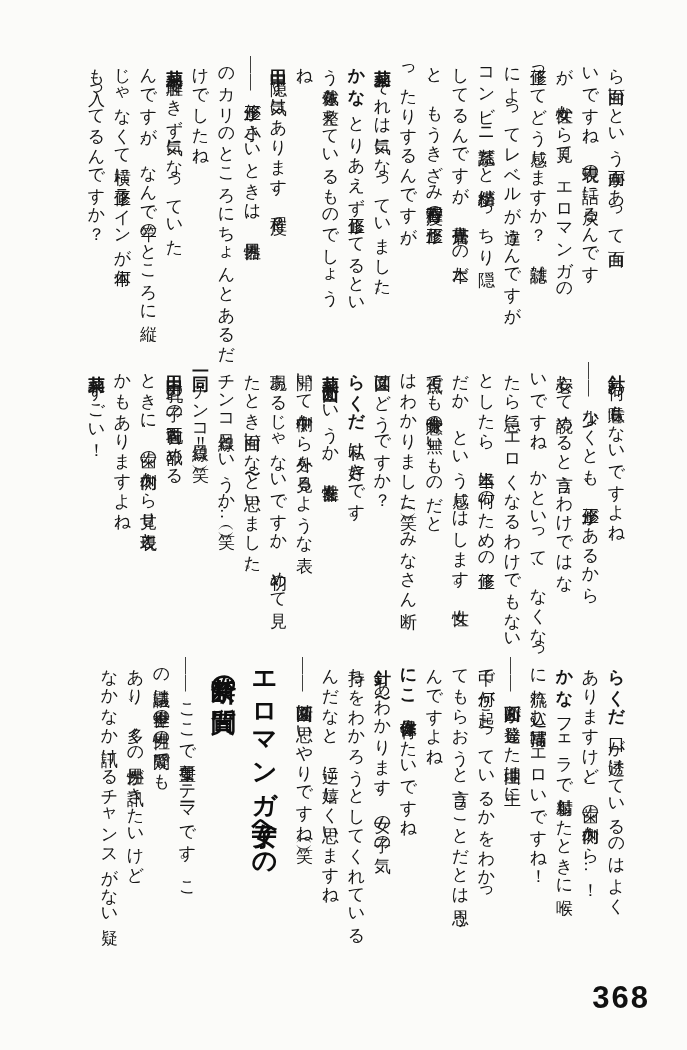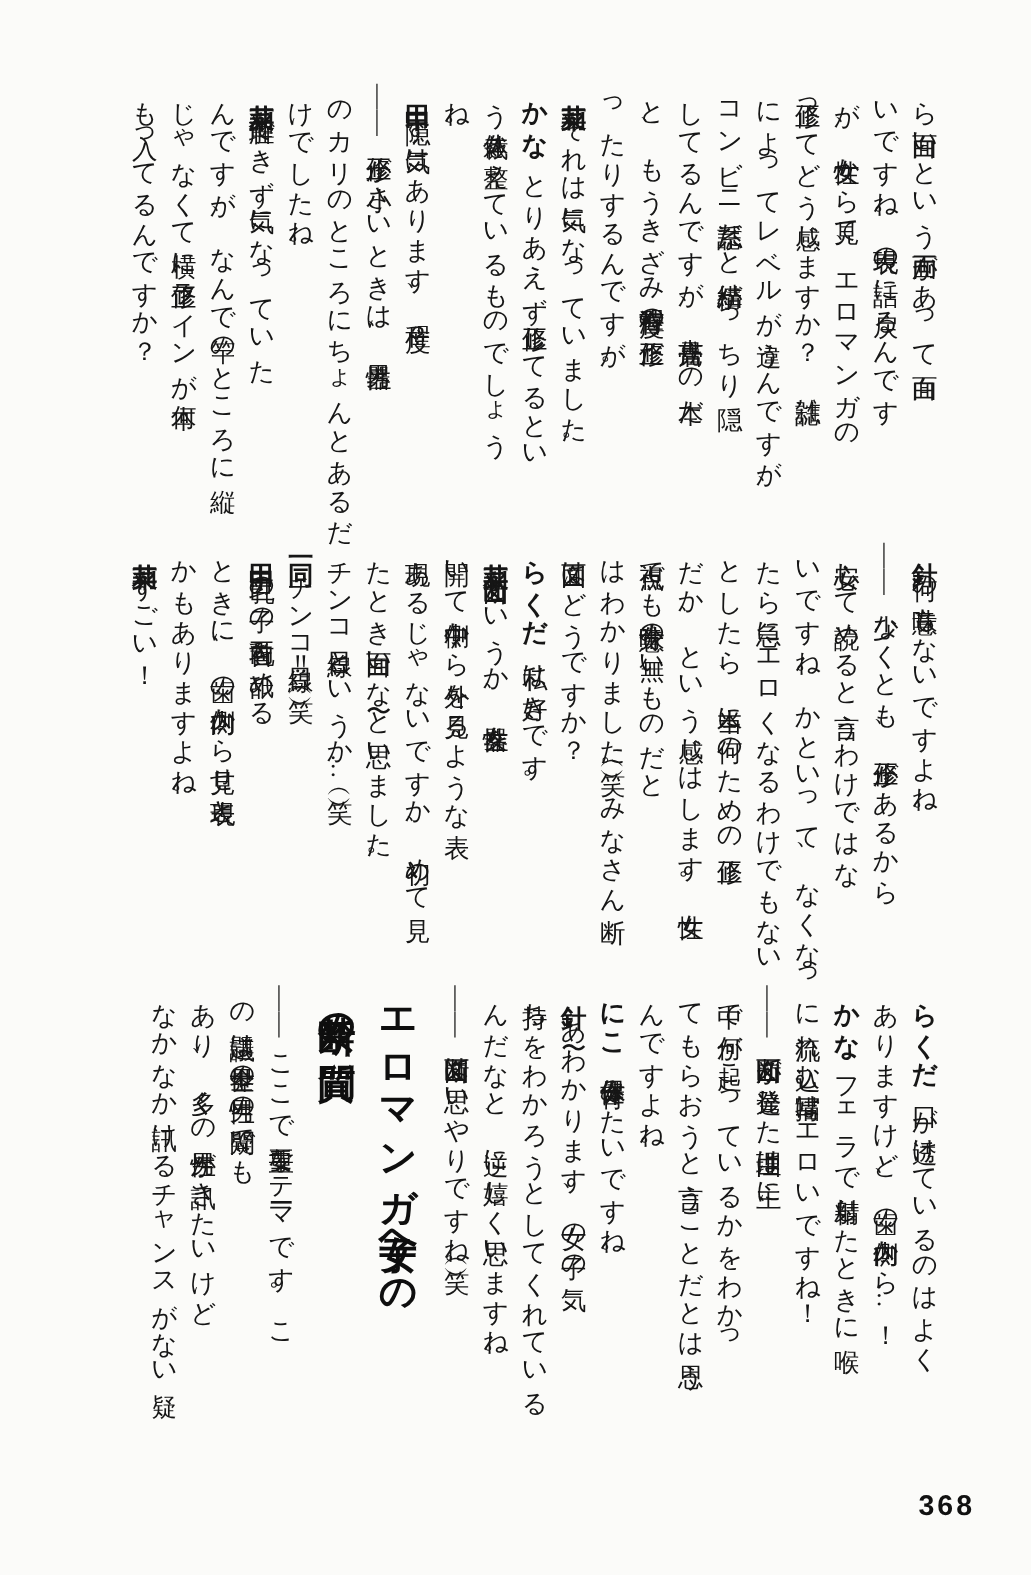--- a/index.html
+++ b/index.html
@@ -51,21 +51,21 @@
   
   .col + .hcol { margin-right: 9px; }
   .hcol + .col { margin-right: 7px; }
 
   .folio {
     position: absolute;
     right: 37px;
     bottom: 34px;
     font-family: "Liberation Sans", "DejaVu Sans", sans-serif;
     font-weight: 700;
-    font-size: 19px;
+    font-size: 31px;
     letter-spacing: 2px;
     color: #111;
     text-align: center;
   }
 </style>
 </head>
 <body>
 
 <div class="page">
   <section class="tier tier1">

